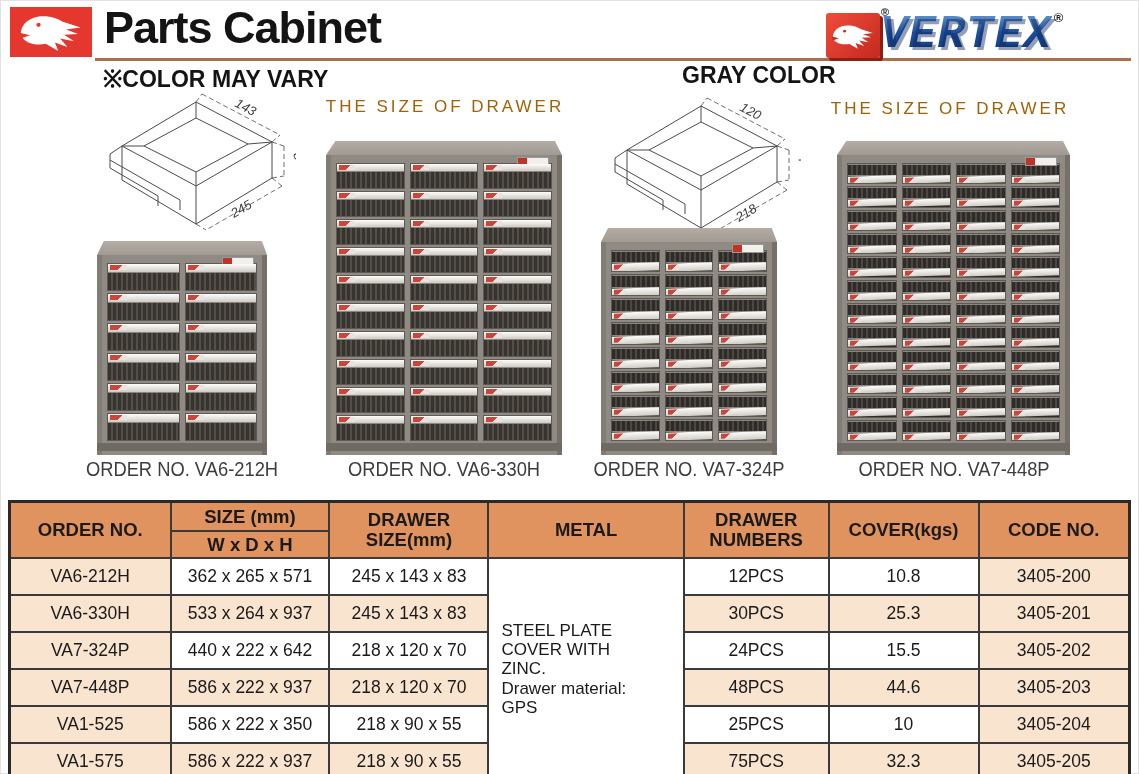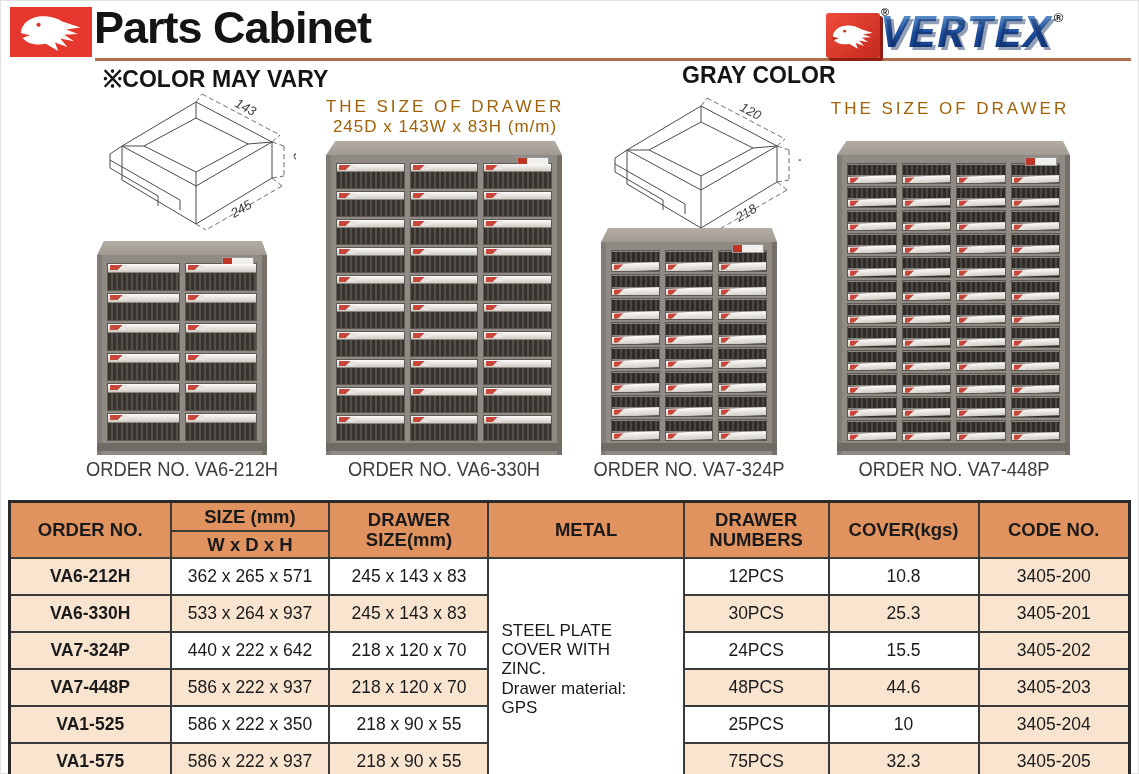--- a/index.html
+++ b/index.html
@@ -3,21 +3,21 @@
 <meta charset="utf-8">
 <style>
   html,body{margin:0;padding:0;background:#fff;}
   .page{position:relative;width:1139px;height:774px;background:#fff;overflow:hidden;
         font-family:"Liberation Sans", sans-serif;box-shadow:inset 0 0 0 1px #e2e2e2;}
 
   
   .logo-box{position:absolute;left:10px;top:7px;width:82px;height:50px;background:#e5372e;
             display:flex;align-items:center;justify-content:center;}
   .logo-box svg{width:72px;height:42px;}
-  .page-title{position:absolute;left:94px;top:2px;font-size:45px;font-weight:800;
+  .page-title{position:absolute;left:104px;top:2px;font-size:45px;font-weight:800;
               color:#141414;letter-spacing:-1px;}
   .title-underline{position:absolute;left:95px;top:58px;width:1036px;height:3px;background:#ad6e4c;}
 
   .vertex-logo{position:absolute;left:826px;top:6px;height:58px;display:flex;align-items:flex-start;}
   .vertex-box{position:relative;width:54px;height:45px;margin-top:7px;background:linear-gradient(135deg,#f04c3a,#c42a1e);
               border-radius:3px;box-shadow:3px 3px 0 #8f1d14;display:flex;align-items:center;justify-content:center;}
   .vertex-box svg{width:44px;height:30px;}
   .vertex-box .reg{position:absolute;right:-9px;top:-7px;color:#222;font-size:11px;font-weight:700;}
   .vertex-word{margin-left:0;font-size:46px;font-weight:900;font-style:italic;letter-spacing:1px;
                background:linear-gradient(180deg,#7fb4e0 0%,#1d4e9e 45%,#0f2f6e 100%);
@@ -74,21 +74,21 @@
   
   .spec-table{position:absolute;left:8px;top:500px;border-collapse:collapse;table-layout:fixed;
               width:1123px;border:3px solid #2a2a2a;}
   .spec-table th,.spec-table td{border:2px solid #3a3a3a;text-align:center;vertical-align:middle;
               font-size:17.5px;color:#1a1a1a;padding:0 4px;overflow:hidden;}
   .spec-table th{background:#e0935f;font-weight:700;font-size:18.5px;}
   .spec-table thead tr:first-child th{height:27px;}
   .spec-table thead tr:last-child th{height:25px;}
   .spec-table tbody td{height:35px;background:#fff;}
   .pre{white-space:pre-line;line-height:1.1;}
-  td.c-order{background:#f9e4d0 !important;font-weight:700;}
+  td.c-order{background:#f9e4d0 !important;font-weight:400;}
   td.c-code{background:#f9e4d0 !important;margin-left:12px;}
   td.shade{background:#f9e4d0 !important;}
   td.c-metal{background:#fff !important;text-align:left;padding-left:12px;line-height:1.12;
              font-size:17px;white-space:pre-line;}
   th.th-size-top{border-bottom-width:2px;}
 </style>
 </head>
 <body>
 
 <div class="page">
@@ -114,21 +114,20 @@
     </div>
     <span class="vertex-word">VERTEX</span>
     <span class="vertex-word-reg">®</span>
   </div>
 
   <div class="note note-left">※COLOR MAY VARY</div>
   <div class="note note-right">GRAY COLOR</div>
 
   <div class="spec-text spec-1">
     <div class="l1">THE SIZE OF DRAWER</div>
-    <div class="l2">245D x 143W x 83H (m/m)</div>
   </div>
 
   <div class="spec-text spec-2">
     <div class="l1">THE SIZE OF DRAWER</div>
   </div>
 
   <div class="wireframe" style="left:96px;top:88px;">
     <svg width="200" height="152" viewBox="0 0 200 152">
       <path class="wf-line" d="M100,14 L176,54 L100,98 L26,58 Z"></path>
       <path class="wf-line" d="M100,30 L152,56 L100,84 L48,58 Z"></path>

